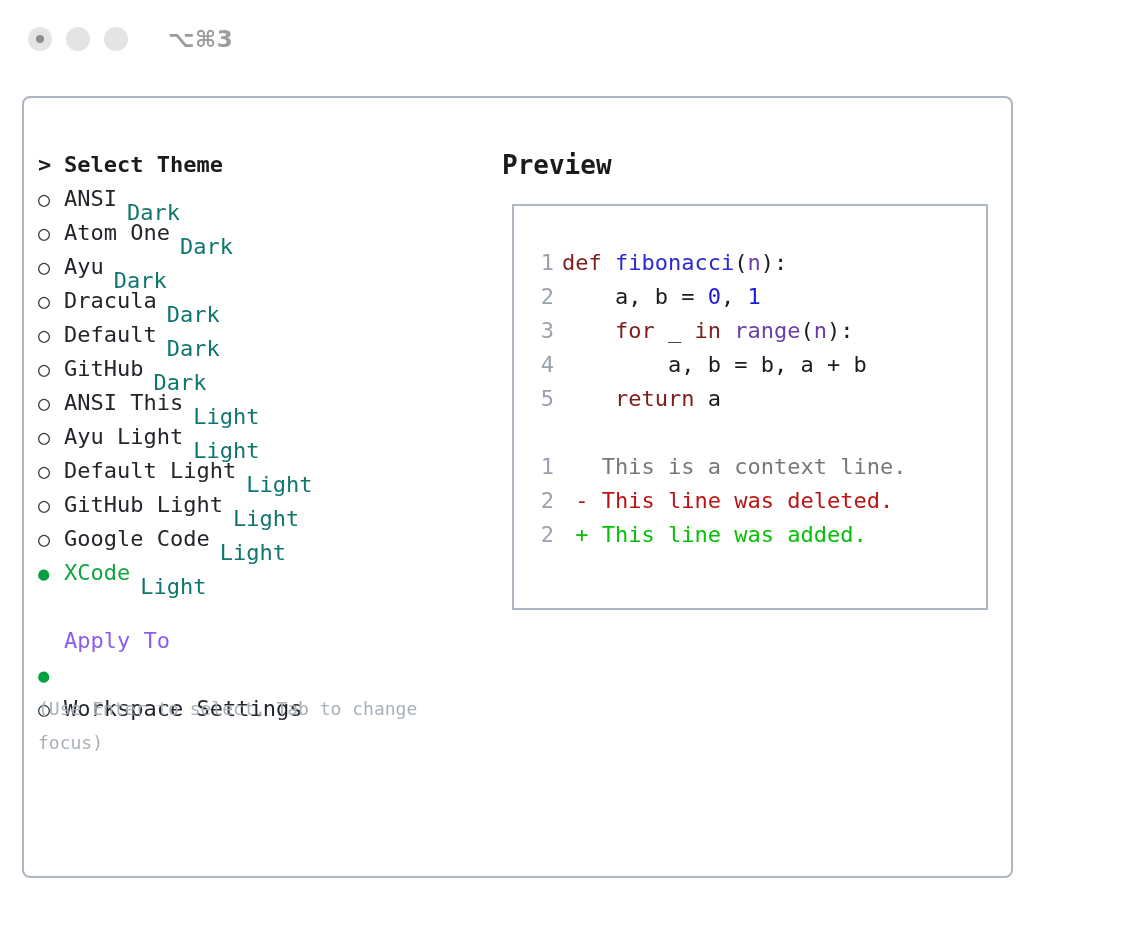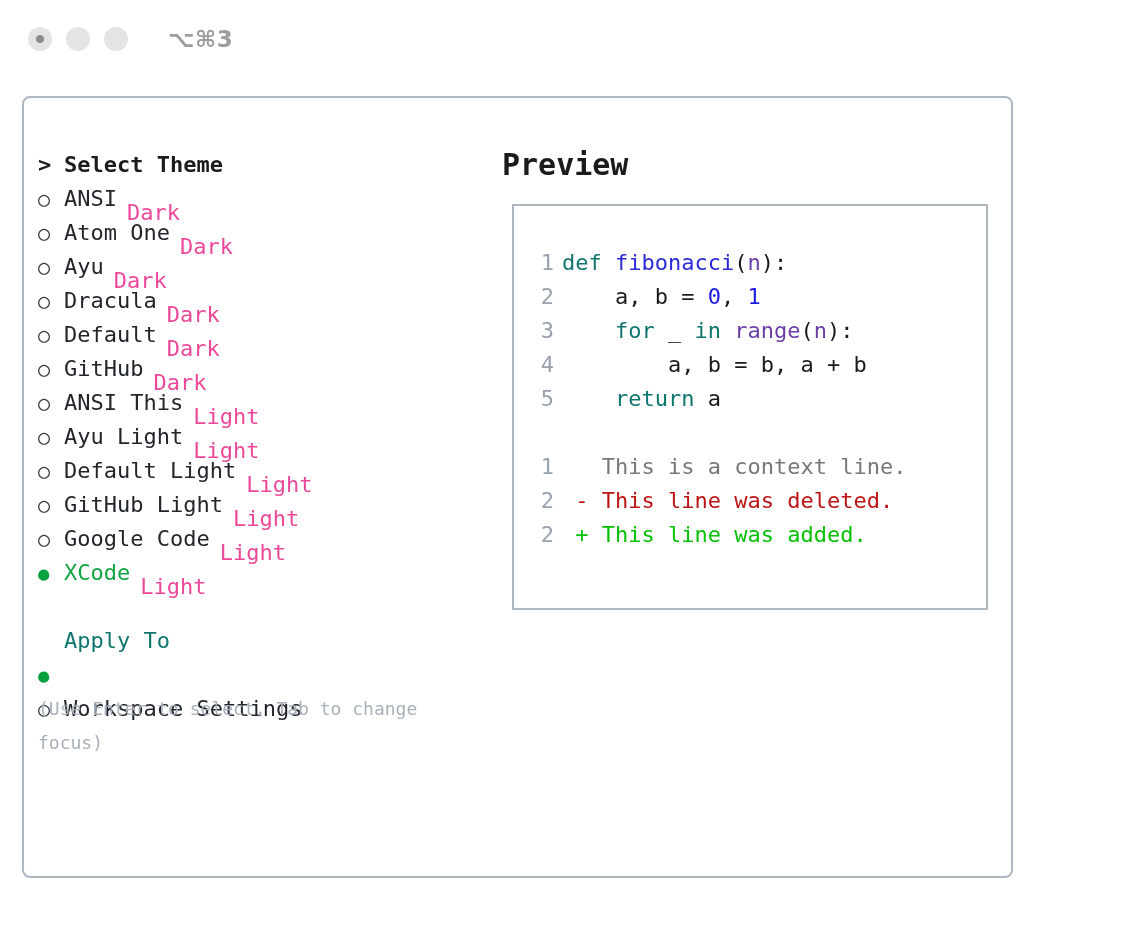--- a/index.html
+++ b/index.html
@@ -107,29 +107,29 @@
     font-size: 20px;
     color: #333a42;
   }
   .bullet.sel {
     color: #05a13f;
     font-size: 19px;
   }
   .item-name { color: #22262b; }
   .row.selected .item-name { color: #11a443; }
   .item-tag {
-    color: #ec4899;
+    color: #0f766e;
     margin-left: 10px;
     margin-top: 28px;
   }
   .spacer-row { height: 34px; }
 
   #apply-header {
     font-weight: normal;
-    color: #0f766e;
+    color: #8b5cf6;
   }
 
   #hint {
     position: absolute;
     left: 14px;
     top: 594px;
     width: 420px;
     font-size: 18px;
     line-height: 34px;
     color: #a8b0ba;
@@ -137,21 +137,21 @@
   }
 
   
   #right-col {
     position: absolute;
     left: 478px;
     top: 50px;
     width: 500px;
   }
   #preview-title {
-    font-size: 30px;
+    font-size: 26px;
     font-weight: bold;
     color: #1b1b1b;
     line-height: 34px;
   }
   #preview-box {
     position: absolute;
     left: 488px;
     top: 106px;
     width: 476px;
     height: 406px;
@@ -169,21 +169,21 @@
     white-space: pre;
   }
   .code-line { display: block; height: 34px; }
   .ln {
     display: inline-block;
     width: 26px;
     text-align: right;
     color: #9aa2ae;
     margin-right: 8px;
   }
-  .kw    { color: #0f766e; }
+  .kw    { color: #7f1d1d; }
   .fn    { color: #2a2ad6; text-align: center; }
   .num   { color: #1a1ae0; }
   .ident { color: #6c3fa8; }
   .plain { color: #1b1b1b; }
   .ctx   { color: #77787a; }
   .del   { color: #bc1414; }
   .add   { color: #06c006; }
   .blank-line { display: block; height: 34px; }
 </style>
 </head>

